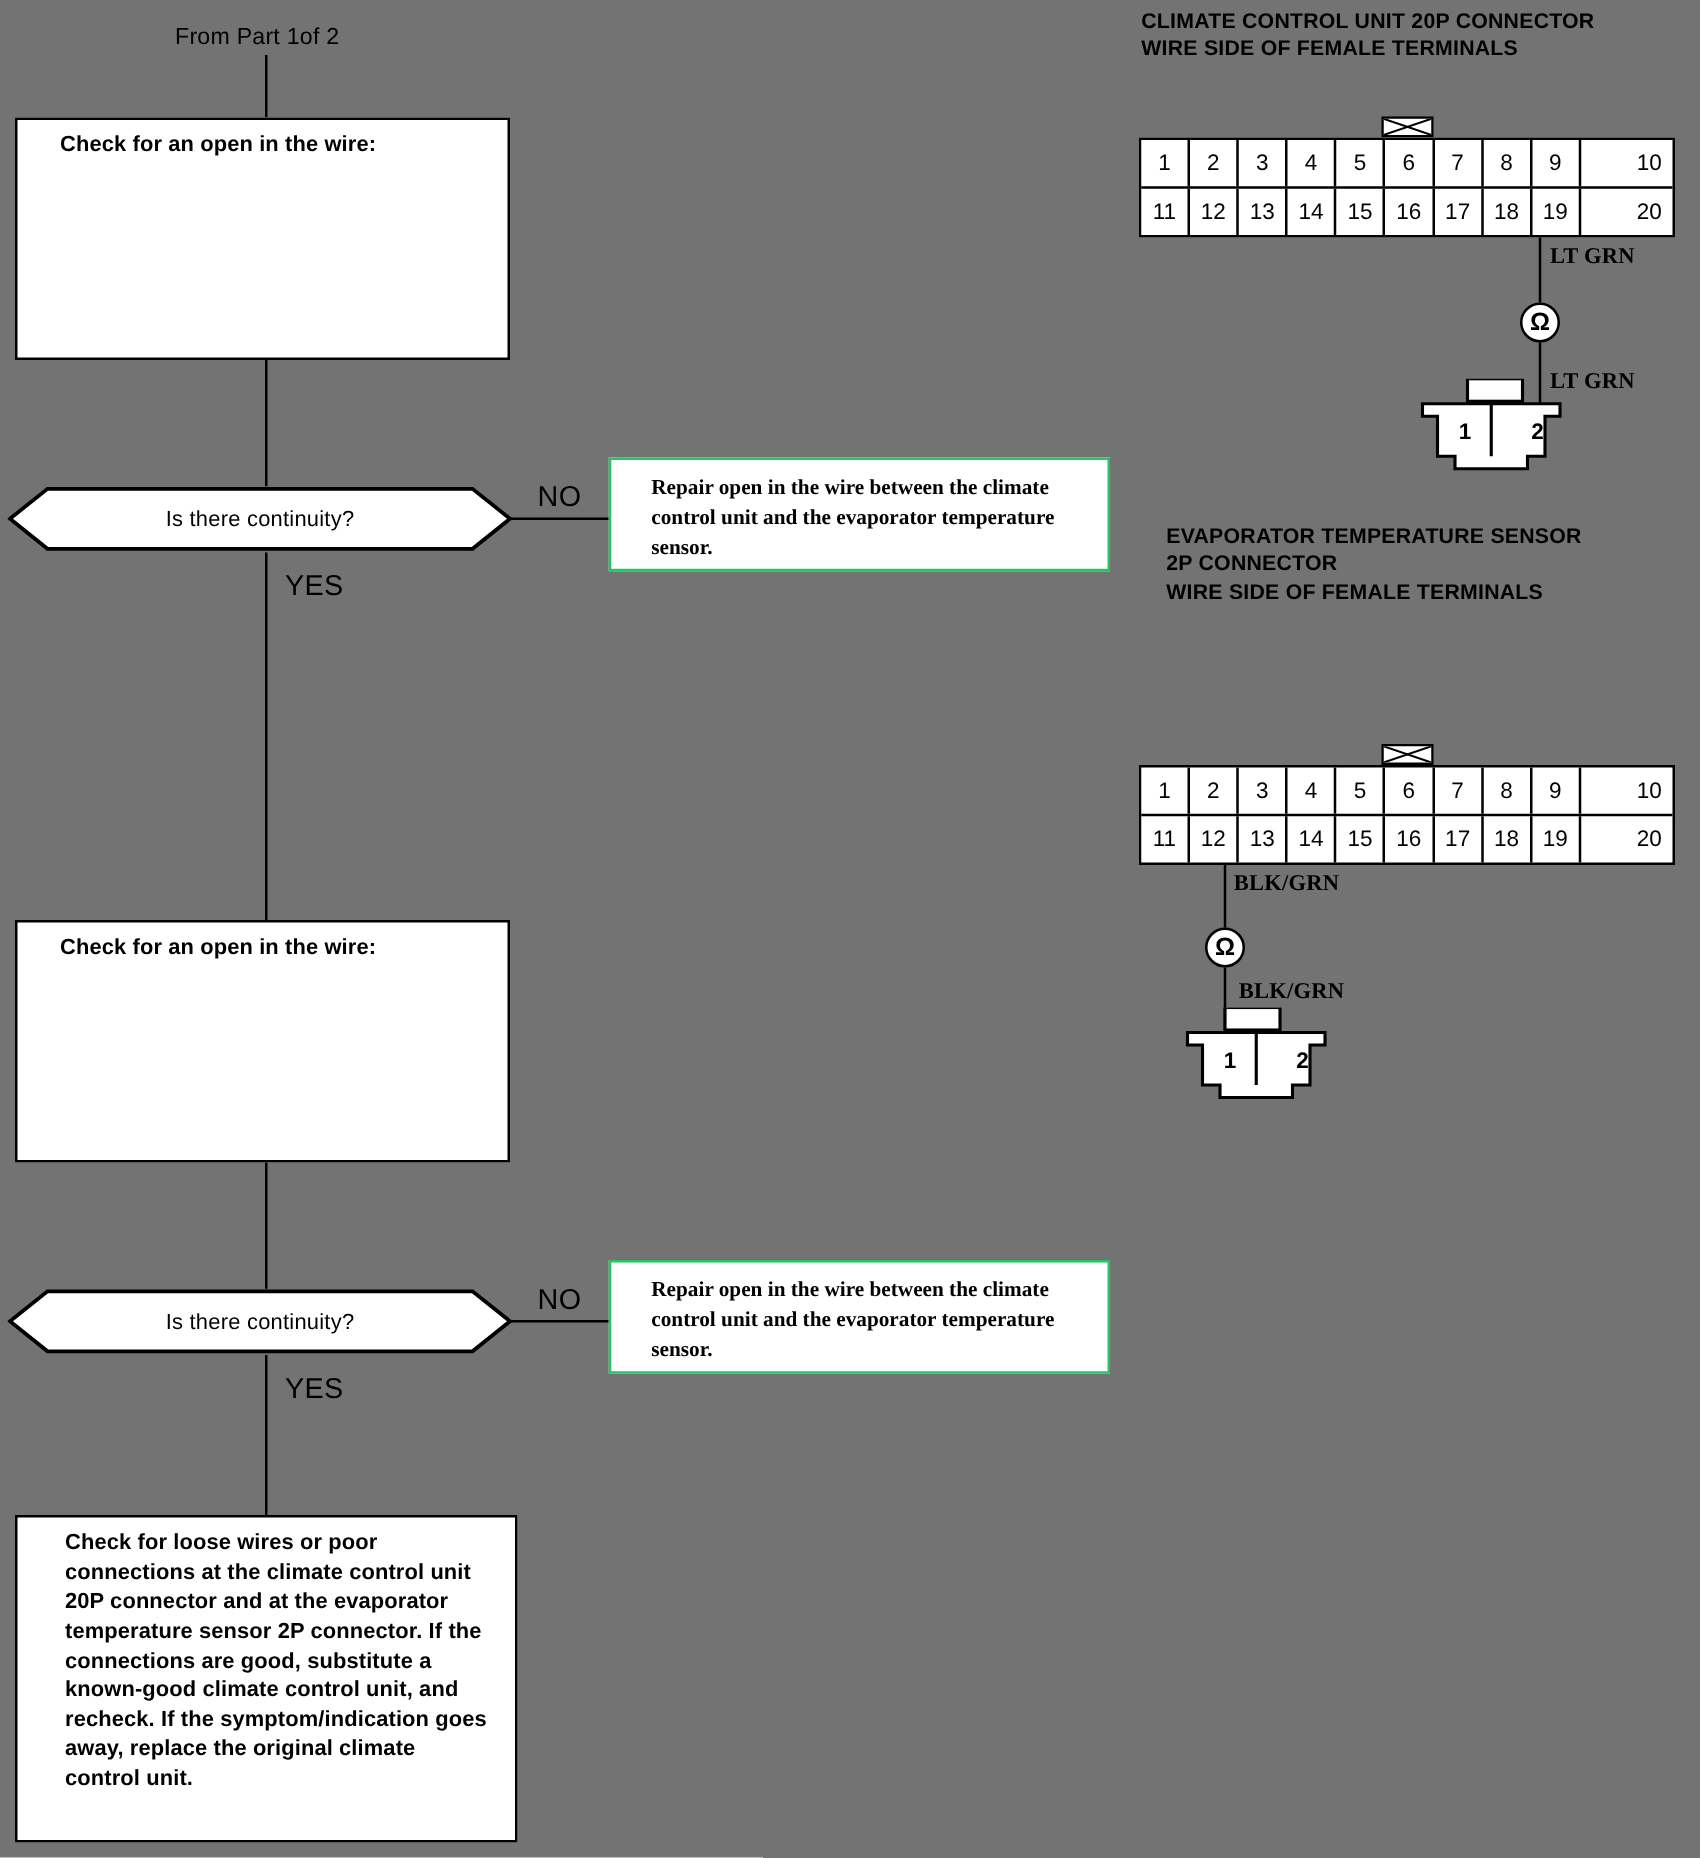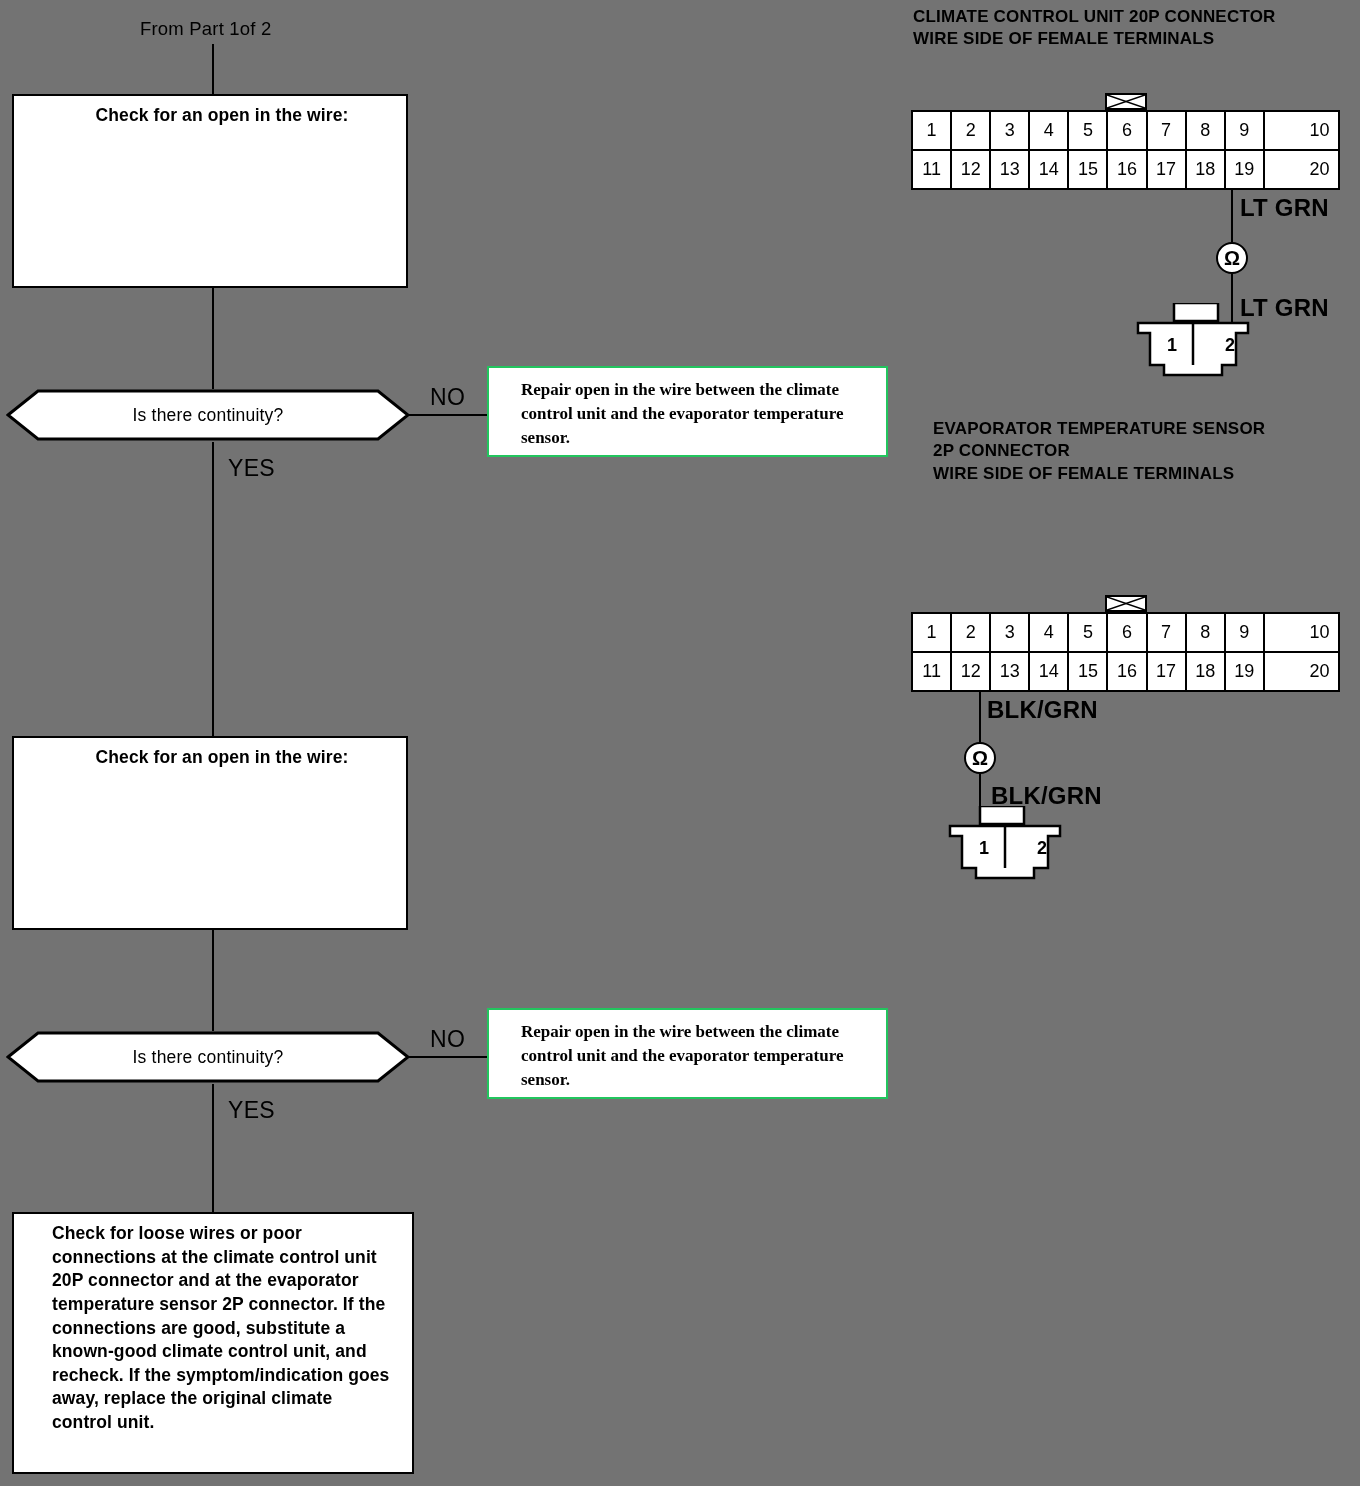--- a/index.html
+++ b/index.html
@@ -27,21 +27,20 @@
     background: #fff;
     box-sizing: border-box;
     padding: 8px 10px 8px 34px;
     font-size: 17.5px;
     line-height: 1.345;
     letter-spacing: 0.1px;
   }
   .proc-box .hdr {
     font-weight: bold;
     display: block;
-    text-align: center;
   }
   .proc-box .body {
     display: block;
   }
   .proc-box.bold-all {
     font-weight: bold;
     padding-left: 38px;
     padding-right: 16px;
     line-height: 1.35;
   }
@@ -137,24 +136,25 @@
     position: absolute;
     border: 2px solid #000;
     background: #fff;
     box-sizing: border-box;
   }
   .grid-tab svg { display: block; width: 100%; height: 100%; }
 
   
   .wire-label {
     position: absolute;
-    font-size: 24px;
+    font-size: 18px;
     font-weight: bold;
     letter-spacing: 0.2px;
     white-space: nowrap;
+    font-family: Liberation Serif, serif;
   }
 
   
   .ohm {
     position: absolute;
     border: 2.5px solid #000;
     border-radius: 50%;
     background: #fff;
     display: flex;
     align-items: center;

